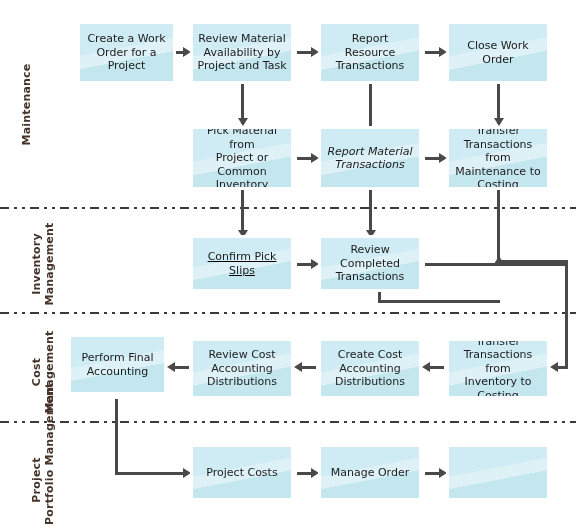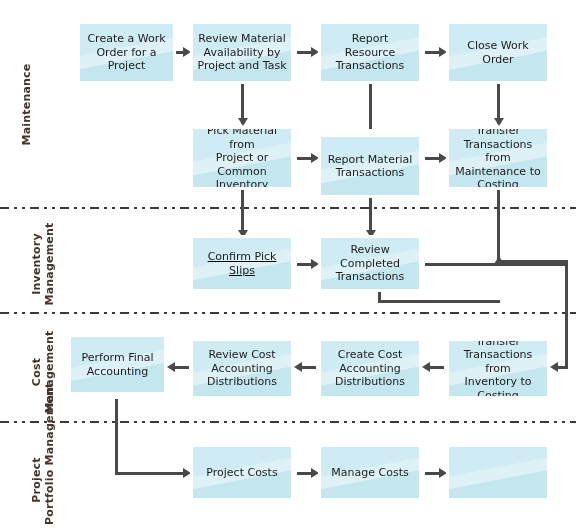--- a/index.html
+++ b/index.html
@@ -248,21 +248,21 @@
   </div>
 
   <div class="node" style="left:190px; top:126px; width:104px; height:64px;">
     <div class="sheen"></div>
     <div class="label">Pick Material from
 Project or
 Common
 Inventory</div>
   </div>
 
-  <div class="node" style="left:318px; top:134px; width:104px; height:64px;">
+  <div class="node" style="left:318px; top:126px; width:104px; height:64px;font-style:italic;">
     <div class="sheen"></div>
     <div class="label">Report Material
 Transactions</div>
   </div>
 
   <div class="node" style="left:446px; top:126px; width:104px; height:64px;">
     <div class="sheen"></div>
     <div class="label">Transfer
 Transactions from
 Maintenance to
@@ -308,20 +308,20 @@
 Costing</div>
   </div>
 
   <div class="node" style="left:190px; top:444px; width:104px; height:57px;">
     <div class="sheen"></div>
     <div class="label">Project Costs</div>
   </div>
 
   <div class="node" style="left:318px; top:444px; width:104px; height:57px;">
     <div class="sheen"></div>
-    <div class="label">Manage Costs</div>
+    <div class="label">Manage Order</div>
   </div>
 
   <div class="node" style="left:446px; top:444px; width:104px; height:57px;">
     <div class="sheen"></div>
   </div>
 
 </div>
 
 </body></html>

